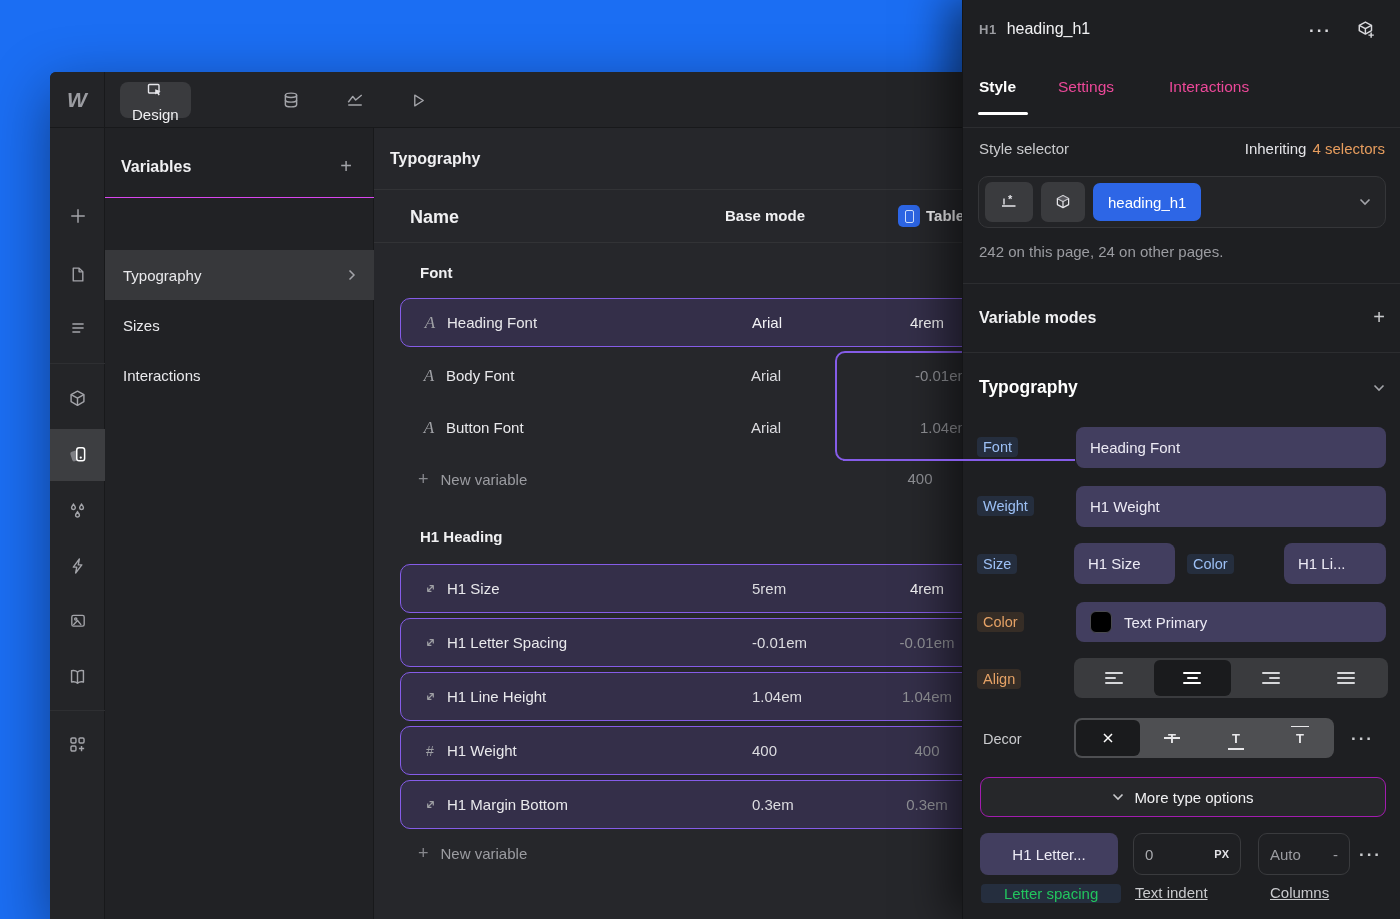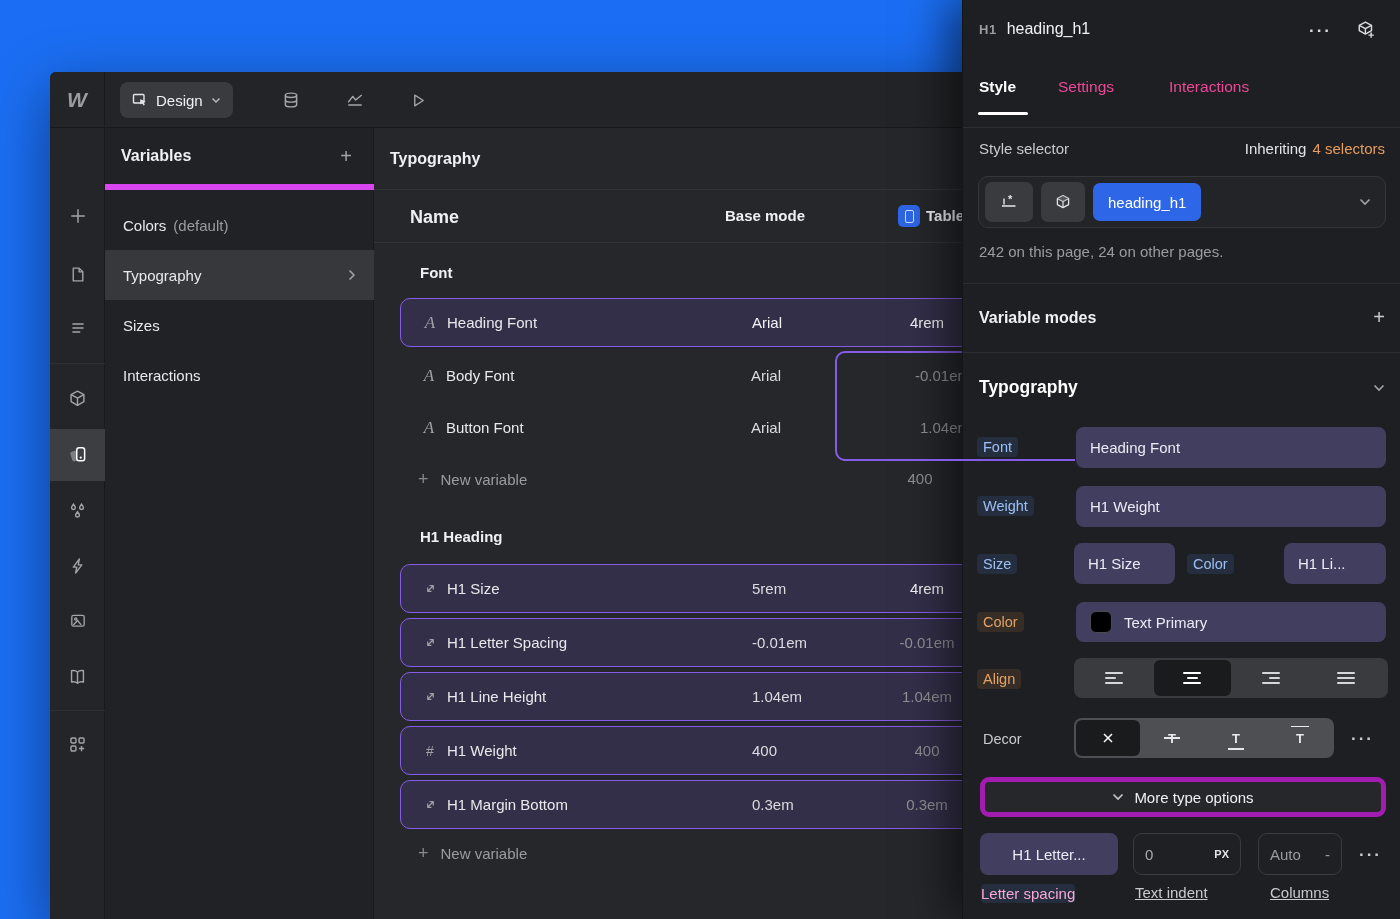--- a/index.html
+++ b/index.html
@@ -9,32 +9,32 @@
 
   
   #window { position:absolute; left:50px; top:72px; width:1350px; height:847px;
     background:#242528; border-top-left-radius:6px; box-shadow:0 18px 60px rgba(0,0,0,.45); overflow:hidden; }
 
   
   .toolbar { position:absolute; left:0; top:0; width:1350px; height:56px; background:#232427; border-bottom:1px solid #18191b; }
   .logo { position:absolute; left:0; top:0; width:55px; height:56px; display:flex; align-items:center; justify-content:center;
     color:#9b9ca1; font-weight:bold; font-style:italic; font-size:21px; border-right:1px solid #18191b; }
   .design-btn { position:absolute; left:70px; top:10px; height:36px; padding:0 12px; background:#3a3b3e; border-radius:8px;
-    display:flex; align-items:center; gap:8px; color:#f0f0f2; font-size:15px; cursor:default; }
+    display:flex; align-items:center; gap:8px; color:#f0f0f2; font-size:15px; cursor:default;flex-direction:column; }
   .tb-ic { position:absolute; top:16px; width:24px; height:24px; display:flex; align-items:center; justify-content:center; color:#a3a4a9; }
 
   
   .rail { position:absolute; left:0; top:56px; width:55px; height:791px; background:#242528; border-right:1px solid #18191b; }
   .rail-item { position:absolute; left:0; width:55px; height:46px; display:flex; align-items:center; justify-content:center; color:#a3a4a9; }
   .rail-sel { position:absolute; left:0; top:301px; width:55px; height:52px; background:#3d3e41; }
   .rail-div { position:absolute; left:0; width:55px; height:1px; background:#2e2f32; }
 
   
   .vars { position:absolute; left:55px; top:56px; width:269px; height:791px; background:#212225; border-right:1px solid #18191b; }
-  .vars-head { position:absolute; left:0; top:0; width:269px; height:62px; border-bottom:6px solid #d946ef;
+  .vars-head { position:absolute; left:0; top:8px; width:269px; height:62px; border-bottom:1px solid #d946ef;
     display:flex; align-items:center; padding:0 16px; }
   .vars-title { color:#f0f0f2; font-size:16px; font-weight:bold; }
   .vars-plus { margin-left:auto; color:#a3a4a9; font-size:20px; width:24px; height:24px; display:flex; align-items:center; justify-content:center; }
   .vlist-item { position:absolute; left:0; width:269px; height:50px; display:flex; align-items:center; padding:0 18px;
     color:#e9e9ec; font-size:15px; }
   .vlist-item.sel { background:#37383b; }
   .vlist-suffix { color:#9b9ca1; margin-left:7px; }
   .vlist-chev { margin-left:auto; color:#a3a4a9; }
 
   
@@ -112,26 +112,26 @@
   .seg.active { background:#1a1b1d; color:#ffffff; }
   .alnbars { display:flex; flex-direction:column; gap:3px; width:20px; }
   .alnbars i { display:block; height:2px; border-radius:1px; background:currentColor; }
   .alnbars.c { align-items:center; } .alnbars.r { align-items:flex-end; }
   .w18{width:18px} .w11{width:11px}
   .decoT { position:relative; font-weight:bold; font-size:13px; line-height:1; color:#e8e8ea; }
   .decoT.strike::after { content:""; position:absolute; left:-4px; right:-4px; top:46%; height:1.5px; background:currentColor; }
   .decoT.under::after { content:""; position:absolute; left:-4px; right:-4px; bottom:-5px; height:1.5px; background:currentColor; }
   .decoT.over::before { content:""; position:absolute; left:-5px; right:-5px; top:-6px; height:1.5px; background:currentColor; }
 
-  .more-btn { position:absolute; left:17px; top:777px; width:406px; height:40px; background:#26272a; border:5px solid #a21caf;
+  .more-btn { position:absolute; left:17px; top:777px; width:406px; height:40px; background:#26272a; border:1px solid #a21caf;
     border-radius:9px; display:flex; align-items:center; justify-content:center; gap:10px; color:#f0f0f2; font-size:15px; }
   .num-input { position:absolute; top:833px; height:42px; background:#1f2023; border:1px solid #3a3b3e; border-radius:9px;
     display:flex; align-items:center; padding:0 11px; font-size:15px; }
   .caption { position:absolute; top:884px; font-size:15px; }
-  .cap-chip { color:#f9a8d4; background:rgba(74,125,210,.16); padding:1px 0; border-radius:4px; }
+  .cap-chip { color:#22c55e; background:rgba(74,125,210,.16); padding:1px 23px; border-radius:4px; }
   .cap-plain { color:#c9cacd;text-decoration:underline; }
   svg { display:block; }
 </style>
 </head>
 <body>
 
 <div id="screen">
   <div id="window">
 
     <div class="toolbar">
@@ -233,24 +233,20 @@
           <rect x="2.5" y="9.3" width="4.2" height="4.2" rx="1"></rect>
             <path d="M11.4 9.2v4.4M9.2 11.4h4.4"></path>
         </svg>
       </div>
     </div>
 
     <div class="vars">
       <div class="vars-head">
         <span class="vars-title">Variables</span>
         <span class="vars-plus">+</span>
-      </div>
-      <div class="vlist-item" style="top:72px">
-        <span>Colors</span>
-        <span class="vlist-suffix">(default)</span>
       </div>
       <div class="vlist-item sel" style="top:122px">
         <span>Typography</span>
         <span class="vlist-chev">
           <svg width="8" height="12" viewBox="0 0 8 12" fill="none" stroke="currentColor" stroke-width="1.5">
               <path d="M1.5 1.5 6 6 1.5 10.5"></path>
             </svg>
         </span>
       </div>
       <div class="vlist-item" style="top:172px">
@@ -510,21 +506,21 @@
       <span>More type options</span>
     </div>
 
     <div class="pill" style="left:17px; top:833px; width:138px; height:42px; justify-content:center">
       <span>H1 Letter...</span>
     </div>
     <div class="num-input" style="left:170px; width:108px">
       <span style="color:#a9aaae">0</span>
       <span style="margin-left:auto; color:#e3e3e7; font-size:11px; font-weight:bold">PX</span>
     </div>
-    <div class="num-input" style="left:295px; width:84px">
+    <div class="num-input" style="left:295px; width:92px">
       <span style="color:#9b9ca1">Auto</span>
       <span style="margin-left:auto; color:#9b9ca1">-</span>
     </div>
     <span class="dots" style="position:absolute; left:396px; top:846px">···</span>
 
     <span class="caption cap-chip" style="left:18px">Letter spacing</span>
     <span class="caption cap-plain" style="left:172px">Text indent</span>
     <span class="caption cap-plain" style="left:307px">Columns</span>
   </div>
 

